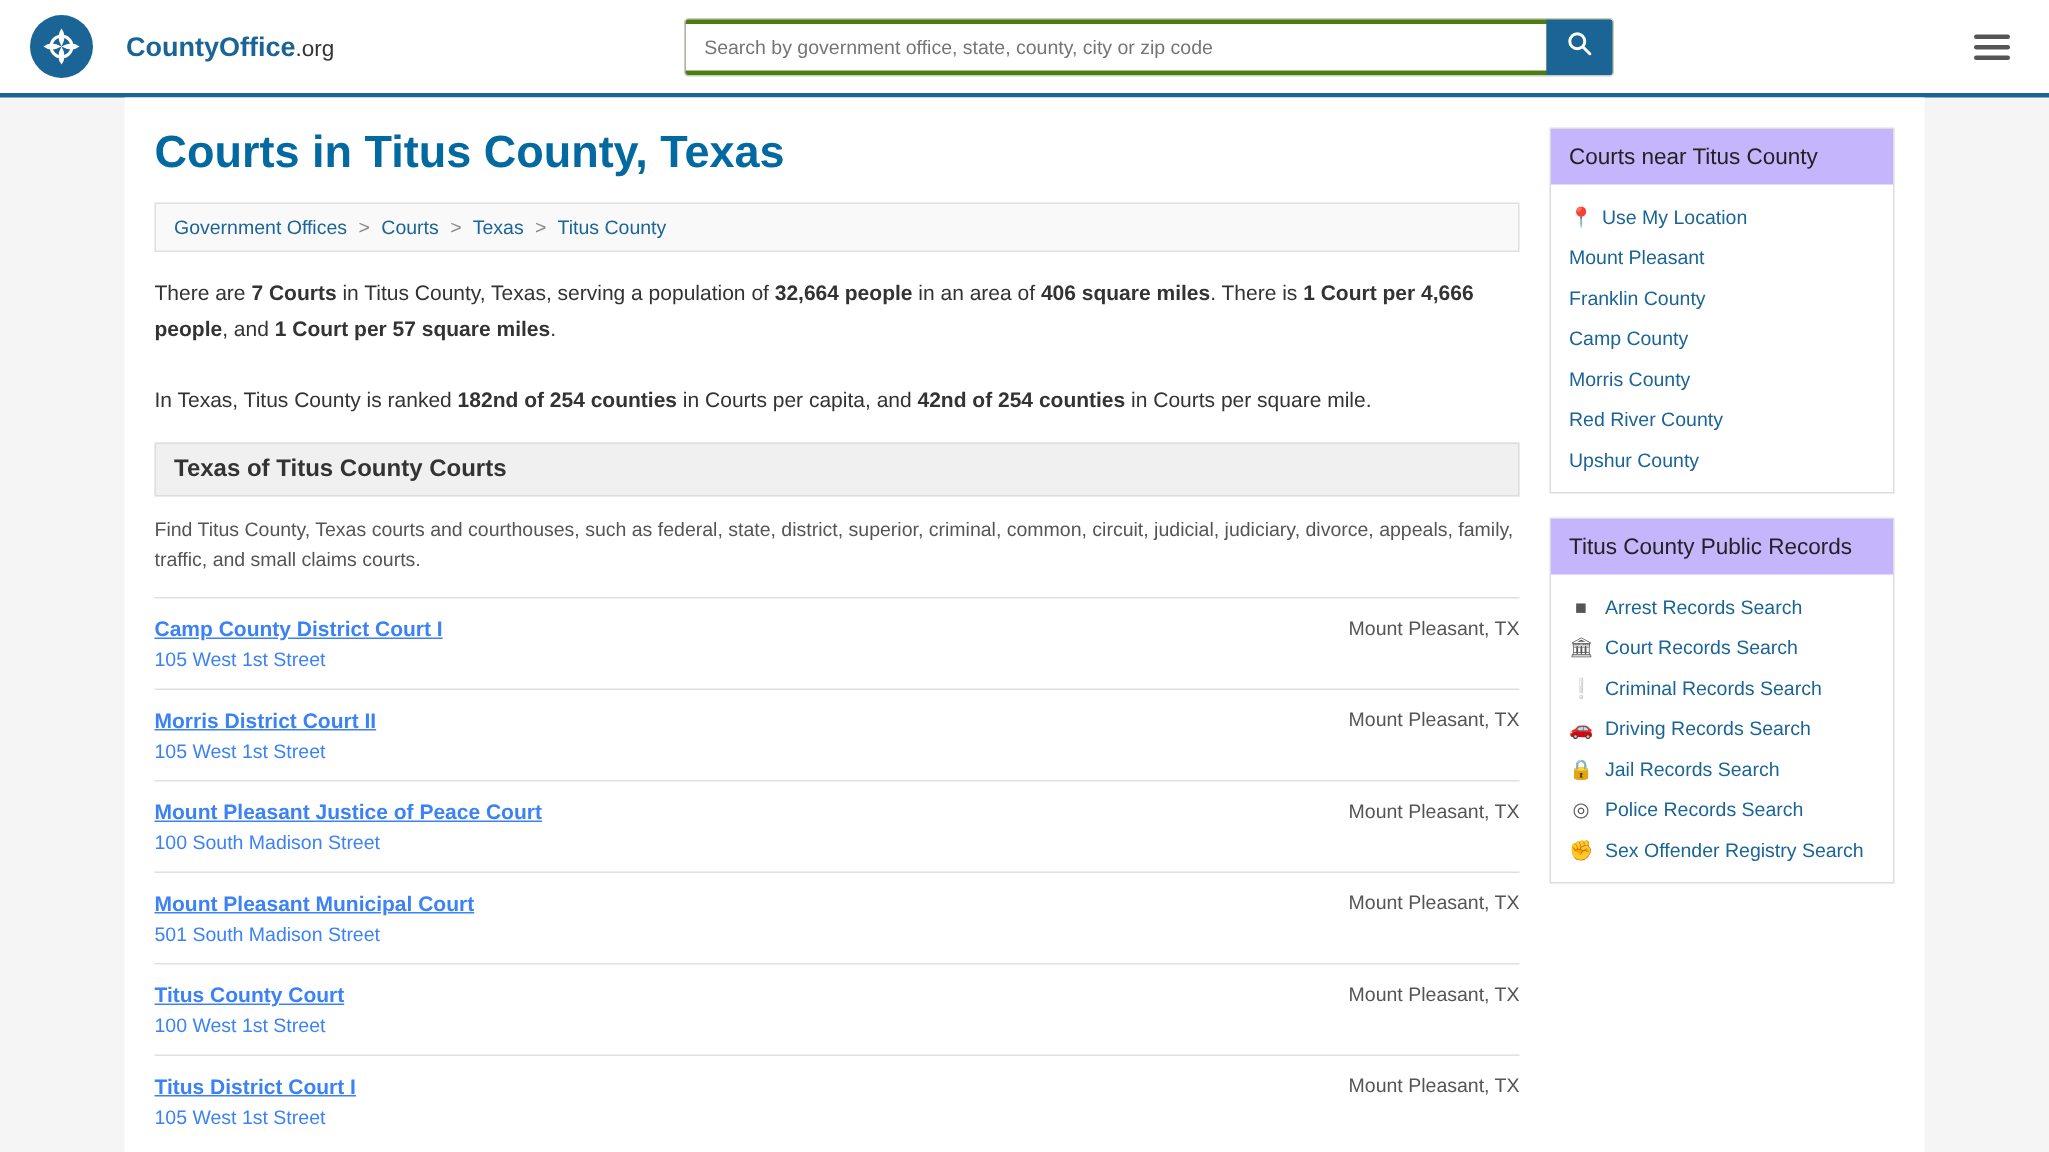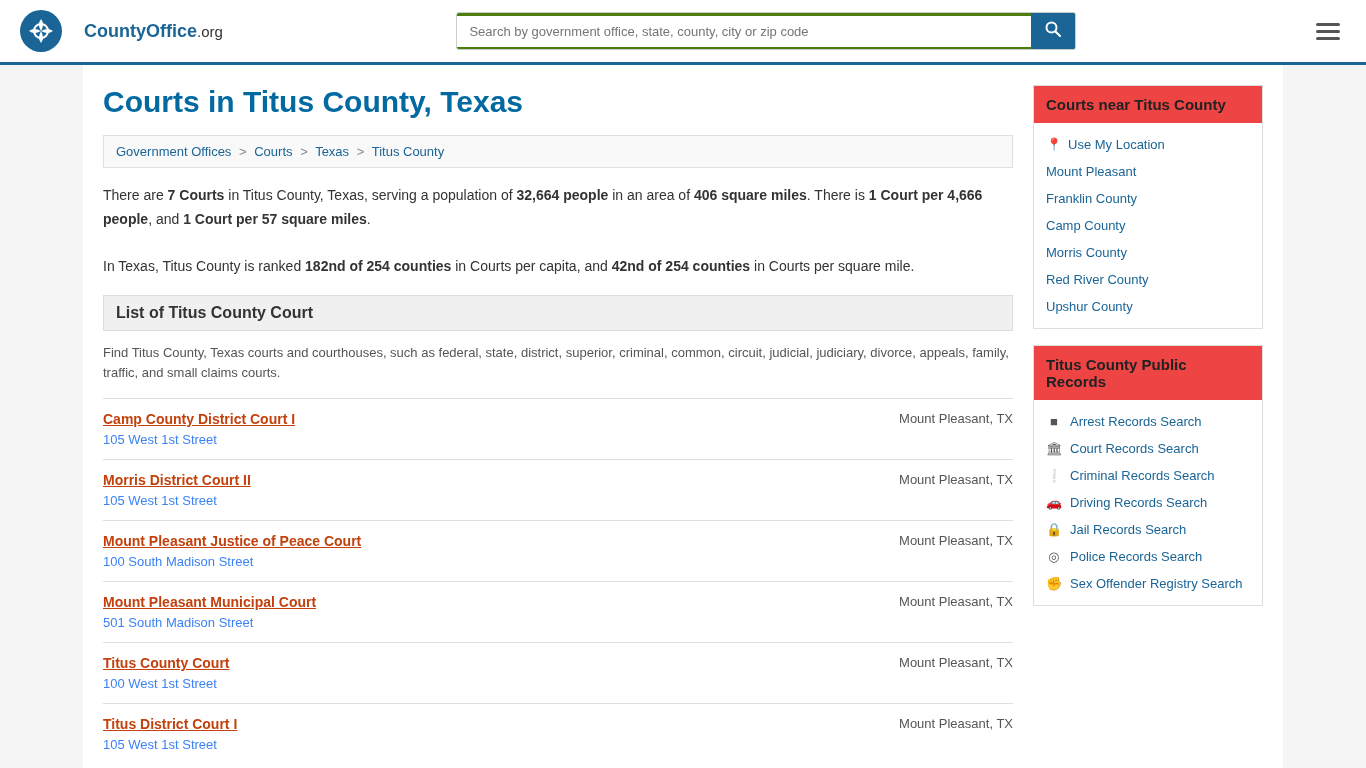--- a/index.html
+++ b/index.html
@@ -147,21 +147,21 @@
     }
     .court-item-inner {
       display: flex;
       justify-content: space-between;
       align-items: flex-start;
     }
     .court-details {}
     .court-name {
       font-size: 14px;
       font-weight: bold;
-      color: #c2410c;
+      color: #3b82f6;
       text-decoration: underline;
       cursor: pointer;
       display: block;
       margin-bottom: 4px;
     }
     .court-address {
       font-size: 13px;
       color: #3b82f6;
     }
     .court-location {
@@ -175,24 +175,24 @@
       width: 230px;
       flex-shrink: 0;
     }
 
     .sidebar-section {
       background: #fff;
       border: 1px solid #ddd;
       margin-bottom: 16px;
     }
     .sidebar-section-header {
-      background: #ef4444;
+      background: #c4b5fd;
       padding: 10px 12px;
       font-size: 15px;
-      font-weight: bold;
+      font-weight: normal;
       color: #222;
     }
     .sidebar-section-body {
       padding: 8px 0;
     }
     .sidebar-link {
       display: flex;
       align-items: center;
       padding: 6px 12px;
       font-size: 13px;
@@ -278,21 +278,21 @@
       <span>&gt;</span>
       <a href="#">Titus County</a>
     </div>
 
     <div id="stats-block">
       <p>There are <b>7 Courts</b> in Titus County, Texas, serving a population of <b>32,664 people</b> in an area of <b>406 square miles</b>. There is <b>1 Court per 4,666 people</b>, and <b>1 Court per 57 square miles</b>.</p>
       <br>
       <p>In Texas, Titus County is ranked <b>182nd of 254 counties</b> in Courts per capita, and <b>42nd of 254 counties</b> in Courts per square mile.</p>
     </div>
 
-    <div id="list-heading">List of Titus County Court</div>
+    <div id="list-heading">Texas of Titus County Courts</div>
 
     <p id="list-description">Find Titus County, Texas courts and courthouses, such as federal, state, district, superior, criminal, common, circuit, judicial, judiciary, divorce, appeals, family, traffic, and small claims courts.</p>
 
     <div id="court-list">
 
       <div class="court-item">
         <div class="court-item-inner">
           <div class="court-details">
             <a class="court-name">Camp County District Court I</a>
             <span class="court-address">105 West 1st Street</span>

